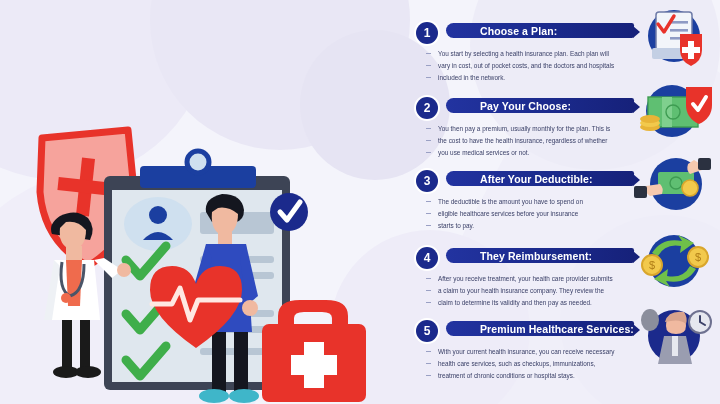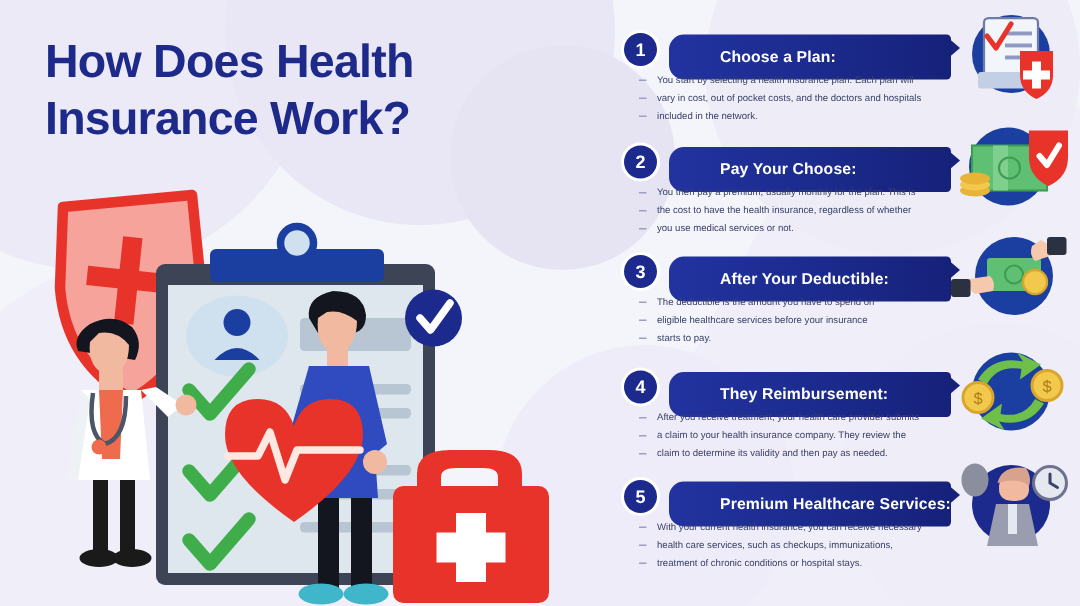--- a/index.html
+++ b/index.html
@@ -40,21 +40,21 @@
   .step{position:absolute;left:0;width:316px;}
   .s1{top:22px;} .s2{top:97px;} .s3{top:170px;} .s4{top:247px;} .s5{top:320px;}
 
   .badge{
     position:absolute;left:12px;top:0px;width:22px;height:22px;border-radius:50%;
     background:#1b2a8c;color:#ffffff;font-size:12px;font-weight:bold;
     display:flex;align-items:center;justify-content:center;
     box-shadow:0 0 0 2px #ffffff;
   }
   .bar{
-    position:absolute;left:42px;top:1px;height:30px;width:178px;
+    position:absolute;left:42px;top:1px;height:15px;width:178px;
     background:linear-gradient(90deg,#2233a0 0%,#1b2a8c 55%,#16217a 100%);
     border-radius:10px 3px 3px 10px;
     display:flex;align-items:center;padding-left:10px;
   }
   .bar::after{
     content:"";position:absolute;right:-6px;top:3px;
     width:0;height:0;border-top:6.5px solid transparent;
     border-bottom:6.5px solid transparent;border-left:7px solid #16217a;
   }
   .bar-label{
@@ -80,24 +80,20 @@
     <div class="diag"></div>
     <div class="blob b1"></div>
     <div class="blob b2"></div>
     <div class="blob b3"></div>
     <div class="blob b4"></div>
     <div class="blob b5"></div>
     <div class="blob b6"></div>
     <div class="blob b7"></div>
   </div>
 
-  <div class="title">
-    <span>How Does Health</span>
-    <span class="title-l2">Insurance Work?</span>
-  </div>
 
   <svg class="illus" viewBox="0 0 400 284">
 
     <g>
       <path d="M42 18 L128 10 L134 70 Q132 120 88 146 Q44 122 40 72 Z" fill="#f6a39c" stroke="#e8332a" stroke-width="7" stroke-linejoin="round"></path>
       <rect x="79" y="38" width="13" height="58" fill="#e8332a" transform="rotate(6 85 67)"></rect>
       <rect x="58" y="60" width="56" height="13" fill="#e8332a" transform="rotate(6 86 66)"></rect>
     </g>
 
     <g>

